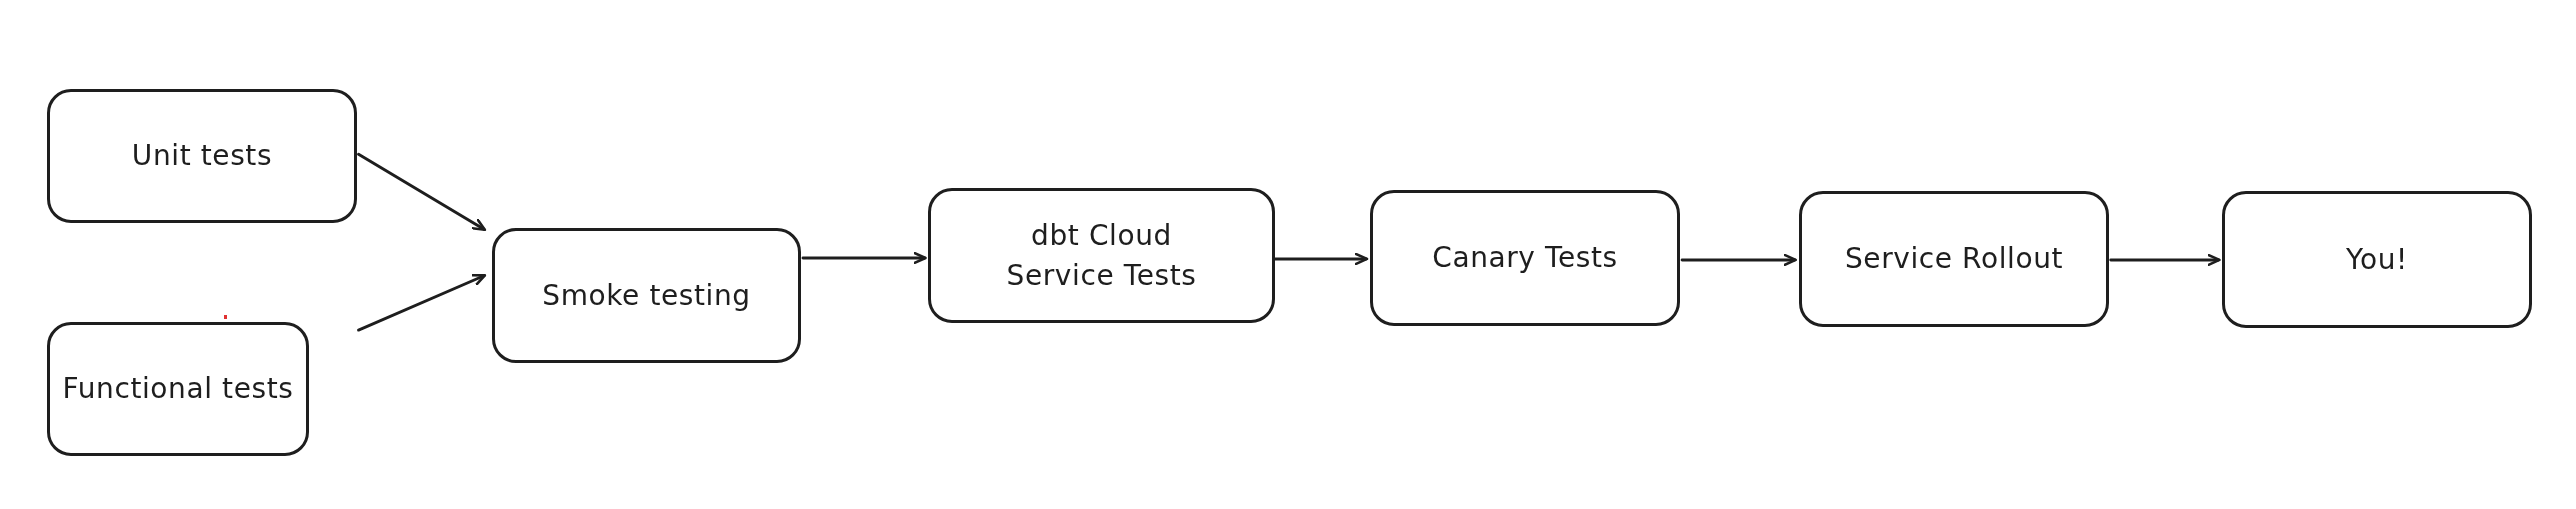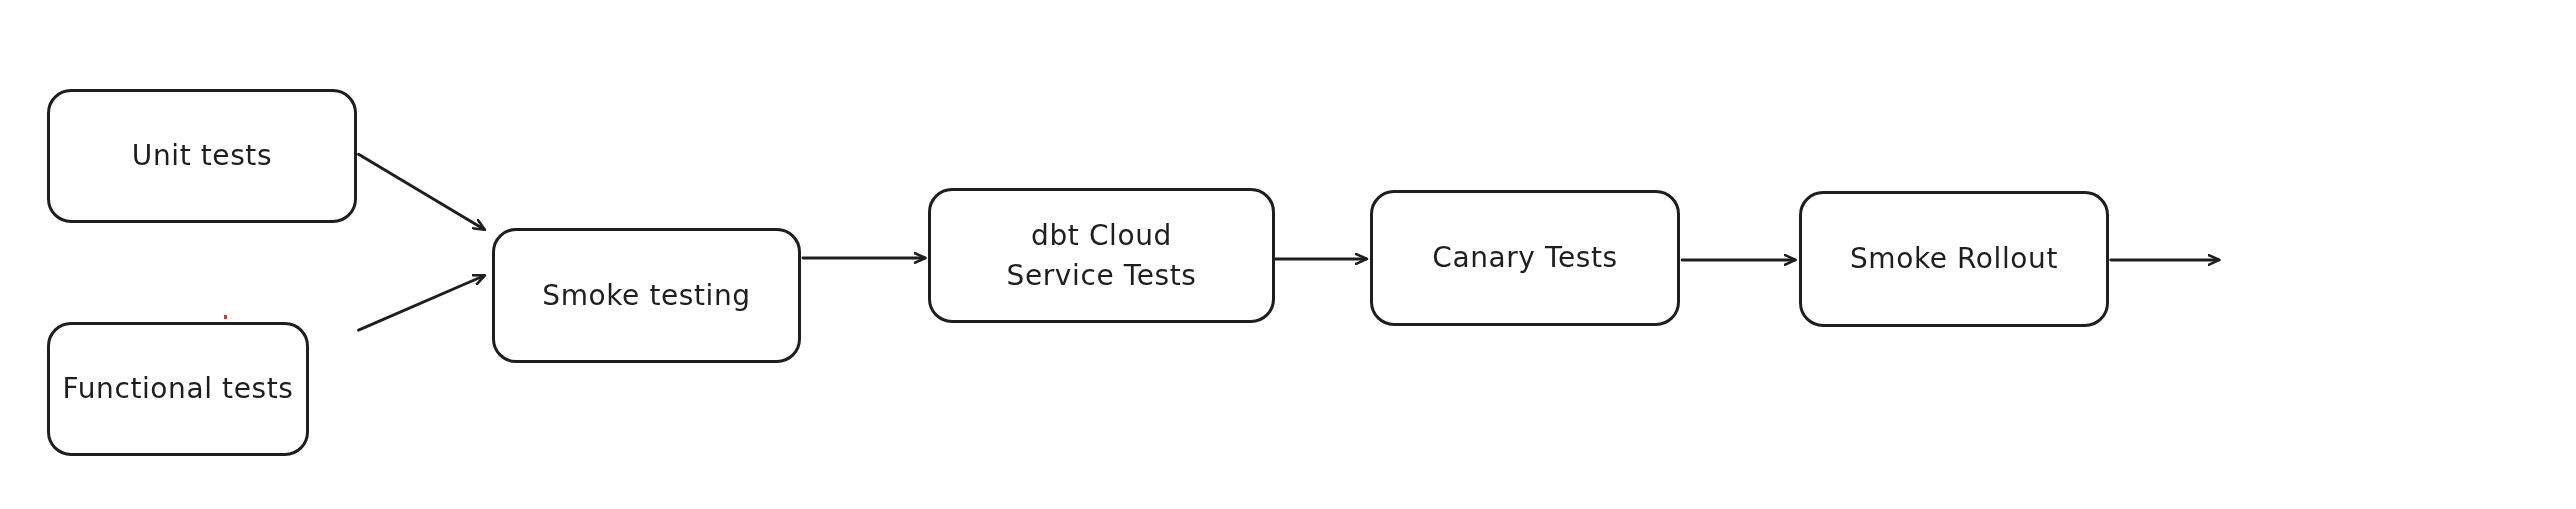--- a/index.html
+++ b/index.html
@@ -124,20 +124,23 @@
   <div class="node" id="node-dbt-cloud">
     <span class="node-label">dbt Cloud
 Service Tests</span>
   </div>
 
   <div class="node" id="node-canary-tests">
     <span class="node-label">Canary Tests</span>
   </div>
 
   <div class="node" id="node-phased-rollout">
-    <span class="node-label">Smoke Rollout</span>
+    <span class="node-label">Service Rollout</span>
   </div>
 
+  <div class="node" id="node-you">
+    <span class="node-label">You!</span>
+  </div>
 
   <div id="stray-dot"></div>
 
 </div>
 
 
 </body></html>

